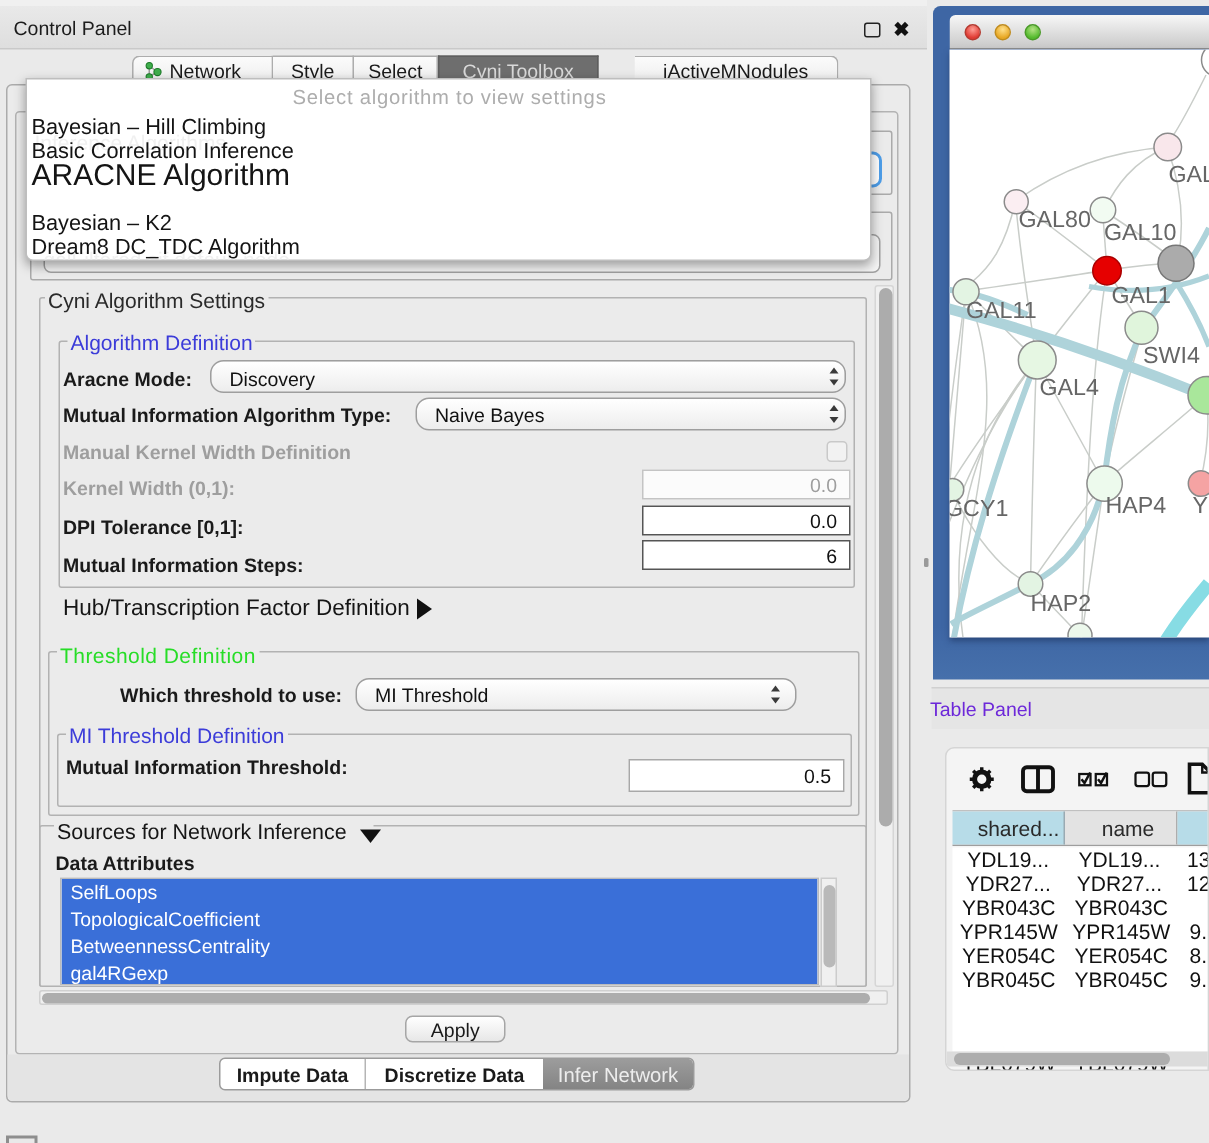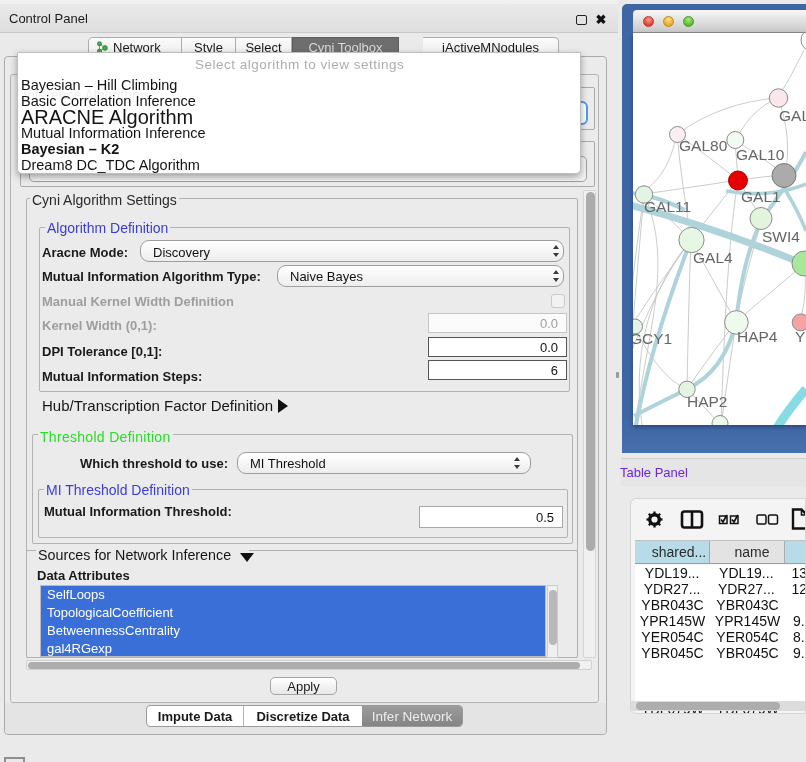--- a/index.html
+++ b/index.html
@@ -293,22 +293,21 @@
   <div style="position:absolute;left:5px;top:203px;width:144px;height:8px;background:#adadad;border-radius:4px;"></div>
 </div>
 
 <div class="abs" style="left:17px;top:52px;width:564px;height:122px;background:#fff;border:1px solid #bebebe;border-radius:0 0 5px 5px;box-shadow:0 3px 7px rgba(0,0,0,0.35);overflow:hidden;">
   <div style="position:absolute;left:5px;top:34px;font-size:14px;color:#f0f0f0;">Inference Algorithms</div>
   <div style="position:absolute;left:11px;top:112px;font-size:14px;color:#f0f0f0;">galFiltered sif default node</div>
   <div style="position:absolute;left:177px;top:4px;font-size:13.5px;letter-spacing:0.5px;color:#adadad;">Select algorithm to view settings</div>
   <div style="position:absolute;left:3px;top:24px;font-size:14.5px;color:#141414;line-height:16px;">Bayesian – Hill Climbing</div>
   <div style="position:absolute;left:3px;top:40px;font-size:14.5px;color:#141414;line-height:16px;">Basic Correlation Inference</div>
   <div style="position:absolute;left:3px;top:56px;font-size:20px;font-weight:normal;color:#141414;line-height:16px;">ARACNE Algorithm</div>
-  <div style="position:absolute;left:3px;top:72px;font-size:14.5px;color:#141414;line-height:16px;">Mutual Information Inference</div>
-  <div style="position:absolute;left:3px;top:88px;font-size:14.5px;color:#141414;line-height:16px;font-weight:bold;">Bayesian – K2</div>
+  <div style="position:absolute;left:3px;top:88px;font-size:14.5px;color:#141414;line-height:16px;">Bayesian – K2</div>
   <div style="position:absolute;left:3px;top:104px;font-size:14.5px;color:#141414;line-height:16px;">Dream8 DC_TDC Algorithm</div>
 </div>
 
 <style>
 .arrows { width:9px; height:16px; }
 .arrows::before { content:""; position:absolute; left:0; top:2px; border-left:3.2px solid transparent; border-right:3.2px solid transparent; border-bottom:4.5px solid #3a3a3a; }
 .arrows::after { content:""; position:absolute; left:0; bottom:2px; border-left:3.2px solid transparent; border-right:3.2px solid transparent; border-top:4.5px solid #3a3a3a; }
 </style>
 
 </body></html>

